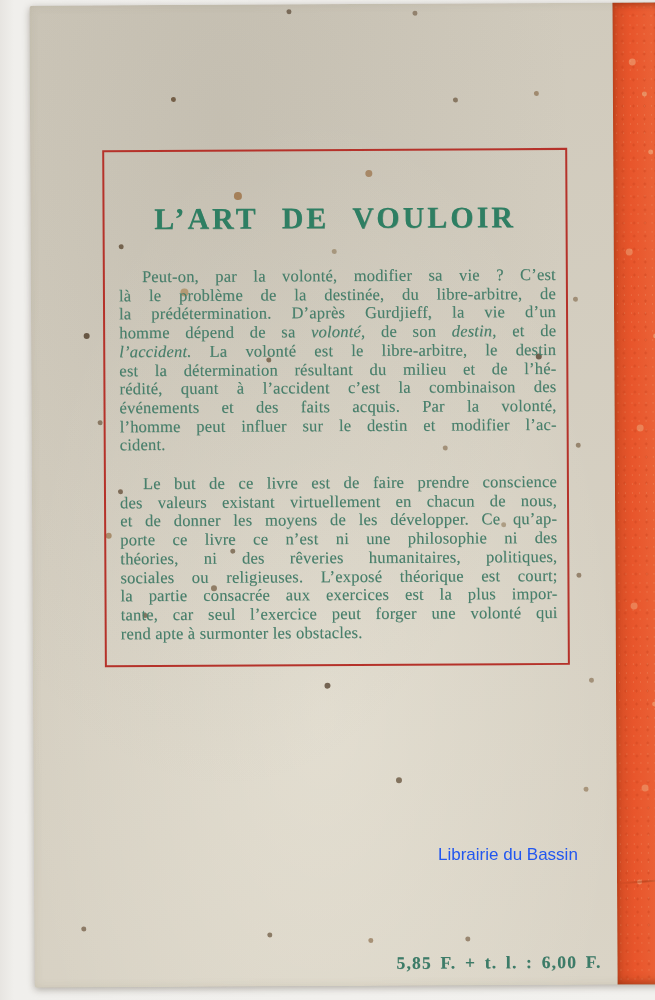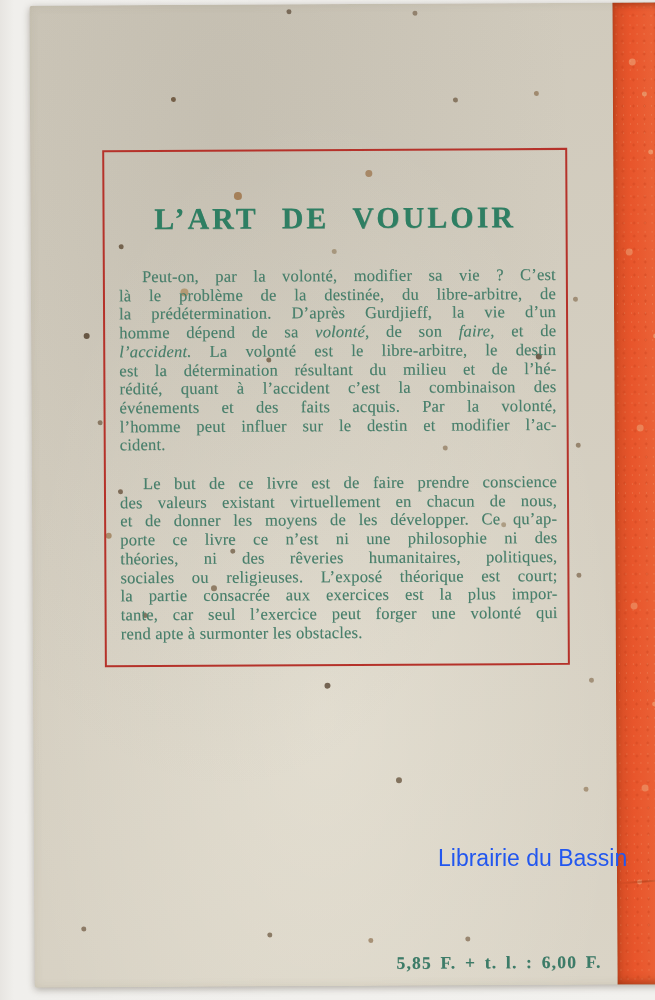--- a/index.html
+++ b/index.html
@@ -88,21 +88,21 @@
     font-size:17.5px;font-weight:700;
     letter-spacing:1.2px;word-spacing:3px;
     color:#3c7c68;
     text-shadow:0.3px 0.3px 0 rgba(30,80,65,0.35);
   }
 
   
   .watermark{
     position:absolute;left:414px;top:845px;
     font-family:"Liberation Sans","DejaVu Sans",sans-serif;
-    font-size:23px;font-weight:400;letter-spacing:0px;
+    font-size:17px;font-weight:400;letter-spacing:0px;
     color:#2257ef;
   }
 
   
   .foxing{
     position:absolute;left:0;top:0;width:3px;height:3px;border-radius:50%;
     box-shadow:
       142px 93px 0 1px rgba(88,62,35,0.75),
       337px 168px 0 2px rgba(148,103,58,0.65),
       206px 190px 0 2.5px rgba(150,100,50,0.70),
@@ -146,21 +146,21 @@
 
     <div class="foxing"></div>
 
     <div class="rulebox">
       <div class="box-title">L’ART DE VOULOIR</div>
 
       <div class="para para-1">
           <div class="jline">Peut-on, par la volonté, modifier sa vie ? C’est</div>
           <div class="jline">là le problème de la destinée, du libre-arbitre, de</div>
           <div class="jline">la prédétermination. D’après Gurdjieff, la vie d’un</div>
-          <div class="jline">homme dépend de sa <i>volonté,</i> de son <i>faire,</i> et de</div>
+          <div class="jline">homme dépend de sa <i>volonté,</i> de son <i>destin,</i> et de</div>
           <div class="jline"><i>l’accident.</i> La volonté est le libre-arbitre, le destin</div>
           <div class="jline">est la détermination résultant du milieu et de l’hé-</div>
           <div class="jline">rédité, quant à l’accident c’est la combinaison des</div>
           <div class="jline">événements et des faits acquis. Par la volonté,</div>
           <div class="jline">l’homme peut influer sur le destin et modifier l’ac-</div>
           <div class="jline">cident.</div>
         </div>
 
       <div class="para para-2">
           <div class="jline">Le but de ce livre est de faire prendre conscience</div>

